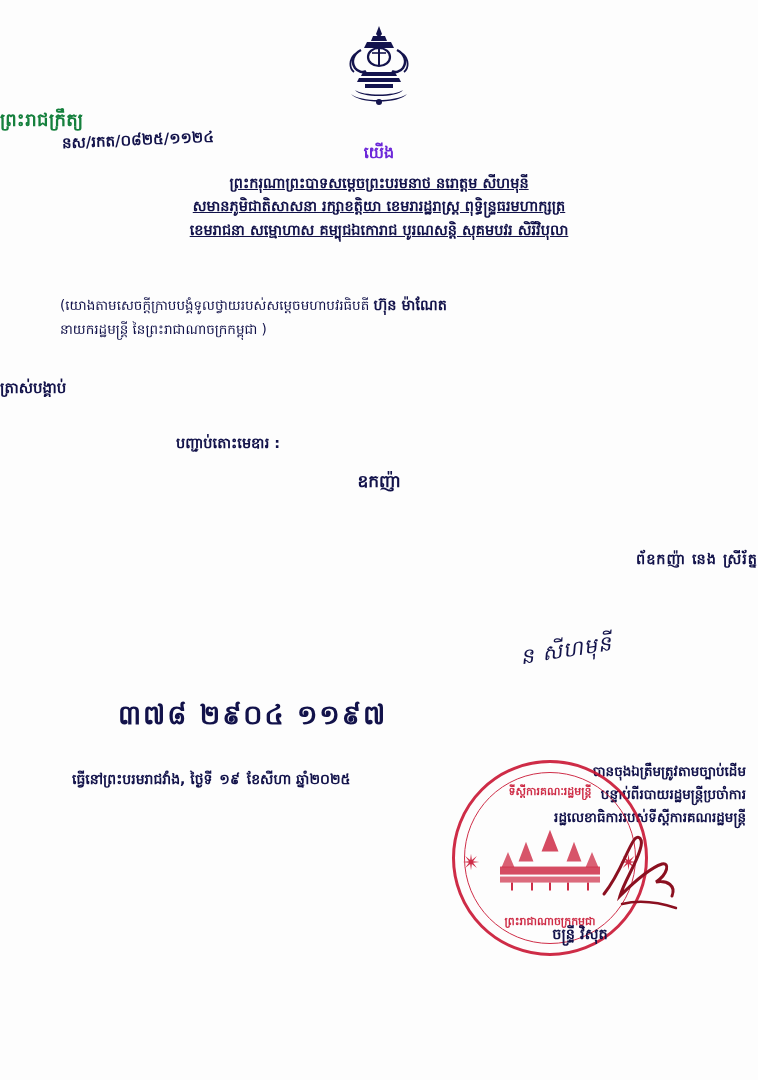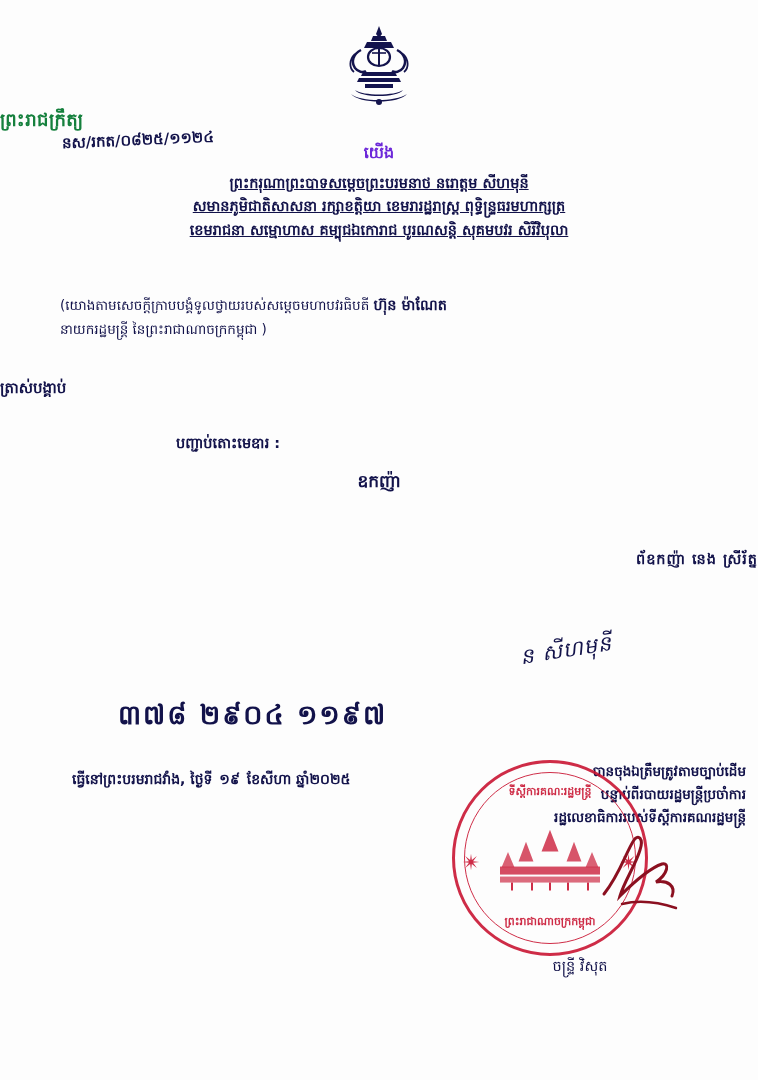--- a/index.html
+++ b/index.html
@@ -192,23 +192,22 @@
   }
   .countersign div { white-space: nowrap; }
 
   .official-name {
     position: absolute;
     left: 430px;
     width: 300px;
     top: 925px;
     text-align: center;
     font-size: 14.5px;
-    font-weight: normal;
-    color: #12124a;
-    margin-top: 32px;
+    font-weight: bold;
+    color: #12124a;
   }
 
   
   .seal {
     position: absolute;
     left: 452px;
     top: 760px;
     width: 196px;
     height: 196px;
     pointer-events: none;

